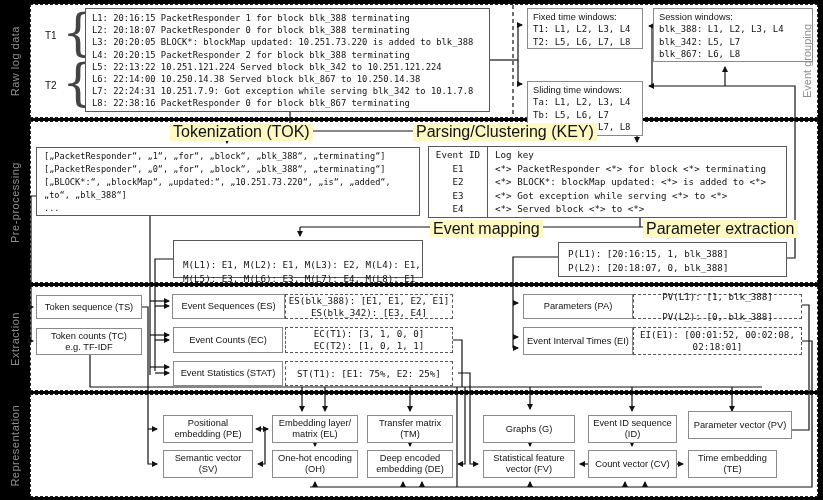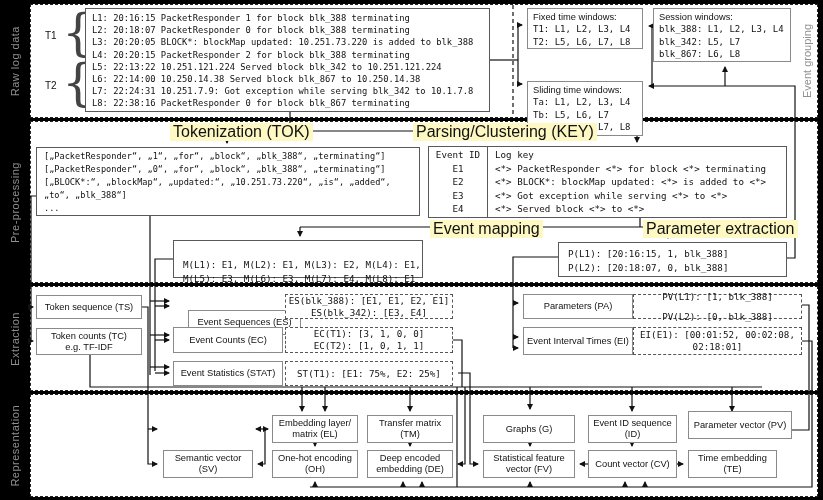--- a/index.html
+++ b/index.html
@@ -147,21 +147,21 @@
     <div class="mono grow">T2: L5, L6, L7, L8</div>
   </div>
 
   <div class="box gbox" style="left:527px;top:53px;width:116px;height:55px;padding:2px 5px;margin-top:28px;">
     <div class="gtitle">Sliding time windows:</div>
     <div class="mono grow">Ta: L1, L2, L3, L4</div>
     <div class="mono grow">Tb: L5, L6, L7</div>
     <div class="mono grow">Tc: L5, L6, L7, L8</div>
   </div>
 
-  <div class="box gbox" style="left:653px;top:8px;width:138px;height:54px;padding:2px 5px;">
+  <div class="box gbox" style="left:653px;top:8px;width:160px;height:54px;padding:2px 5px;">
     <div class="gtitle">Session windows:</div>
     <div class="mono grow">blk_388: L1, L2, L3, L4</div>
     <div class="mono grow">blk_342: L5, L7</div>
     <div class="mono grow">blk_867: L6, L8</div>
   </div>
 
   <div class="vlabel-right" style="left:798px;top:6px;width:18px;height:110px;">
     <span>Event grouping</span>
   </div>
 
@@ -207,21 +207,21 @@
     <div class="mono" style="font-size:9.2px;line-height:13.5px;">P(L1): [20:16:15, 1, blk_388]</div>
     <div class="mono" style="font-size:9.2px;line-height:13.5px;">P(L2): [20:18:07, 0, blk_388]</div>
   </div>
 
   <div class="box gbox centerlbl" style="left:36px;top:295px;width:106px;height:24px;">Token sequence (TS)</div>
   <div class="box gbox centerlbl" style="left:36px;top:328px;width:106px;height:27px;flex-direction:column;">
     <div>Token counts (TC)</div>
     <div>e.g. TF-IDF</div>
   </div>
 
-  <div class="box gbox centerlbl" style="left:188px;top:294px;width:113px;height:25px;margin-top:16px;">Event Sequences (ES)</div>
+  <div class="box gbox centerlbl" style="left:172px;top:294px;width:113px;height:25px;">Event Sequences (ES)</div>
   <div class="dbox val" style="left:285px;top:294px;width:168px;height:25px;">
     <div class="mono">ES(blk_388): [E1, E1, E2, E1]</div>
     <div class="mono">ES(blk_342): [E3, E4]</div>
   </div>
 
   <div class="box gbox centerlbl" style="left:173px;top:327px;width:110px;height:26px;">Event Counts (EC)</div>
   <div class="dbox val" style="left:285px;top:327px;width:168px;height:26px;">
     <div class="mono">EC(T1): [3, 1, 0, 0]</div>
     <div class="mono">EC(T2): [1, 0, 1, 1]</div>
   </div>
@@ -236,20 +236,21 @@
     <div class="mono">PV(L1): [1, blk_388]</div>
     <div class="mono">PV(L2): [0, blk_388]</div>
   </div>
 
   <div class="box gbox centerlbl" style="left:523px;top:327px;width:110px;height:28px;">Event Interval Times (EI)</div>
   <div class="dbox val" style="left:633px;top:327px;width:169px;height:28px;">
     <div class="mono">EI(E1): [00:01:52, 00:02:08,</div>
     <div class="mono">02:18:01]</div>
   </div>
 
+  <div class="box gbox centerlbl" style="left:163px;top:415px;width:90px;height:28px;">Positional embedding (PE)</div>
   <div class="box gbox centerlbl" style="left:272px;top:415px;width:86px;height:28px;">Embedding layer/ matrix (EL)</div>
   <div class="box gbox centerlbl" style="left:367px;top:415px;width:86px;height:28px;">Transfer matrix (TM)</div>
   <div class="box gbox centerlbl" style="left:483px;top:415px;width:92px;height:28px;">Graphs (G)</div>
   <div class="box gbox centerlbl" style="left:588px;top:415px;width:89px;height:28px;">Event ID sequence (ID)</div>
   <div class="box gbox centerlbl" style="left:688px;top:411px;width:104px;height:28px;">Parameter vector (PV)</div>
 
   <div class="box gbox centerlbl" style="left:163px;top:450px;width:90px;height:28px;">Semantic vector (SV)</div>
   <div class="box gbox centerlbl" style="left:272px;top:450px;width:86px;height:28px;">One-hot encoding (OH)</div>
   <div class="box gbox centerlbl" style="left:367px;top:450px;width:86px;height:28px;">Deep encoded embedding (DE)</div>
   <div class="box gbox centerlbl" style="left:483px;top:450px;width:92px;height:28px;">Statistical feature vector (FV)</div>

